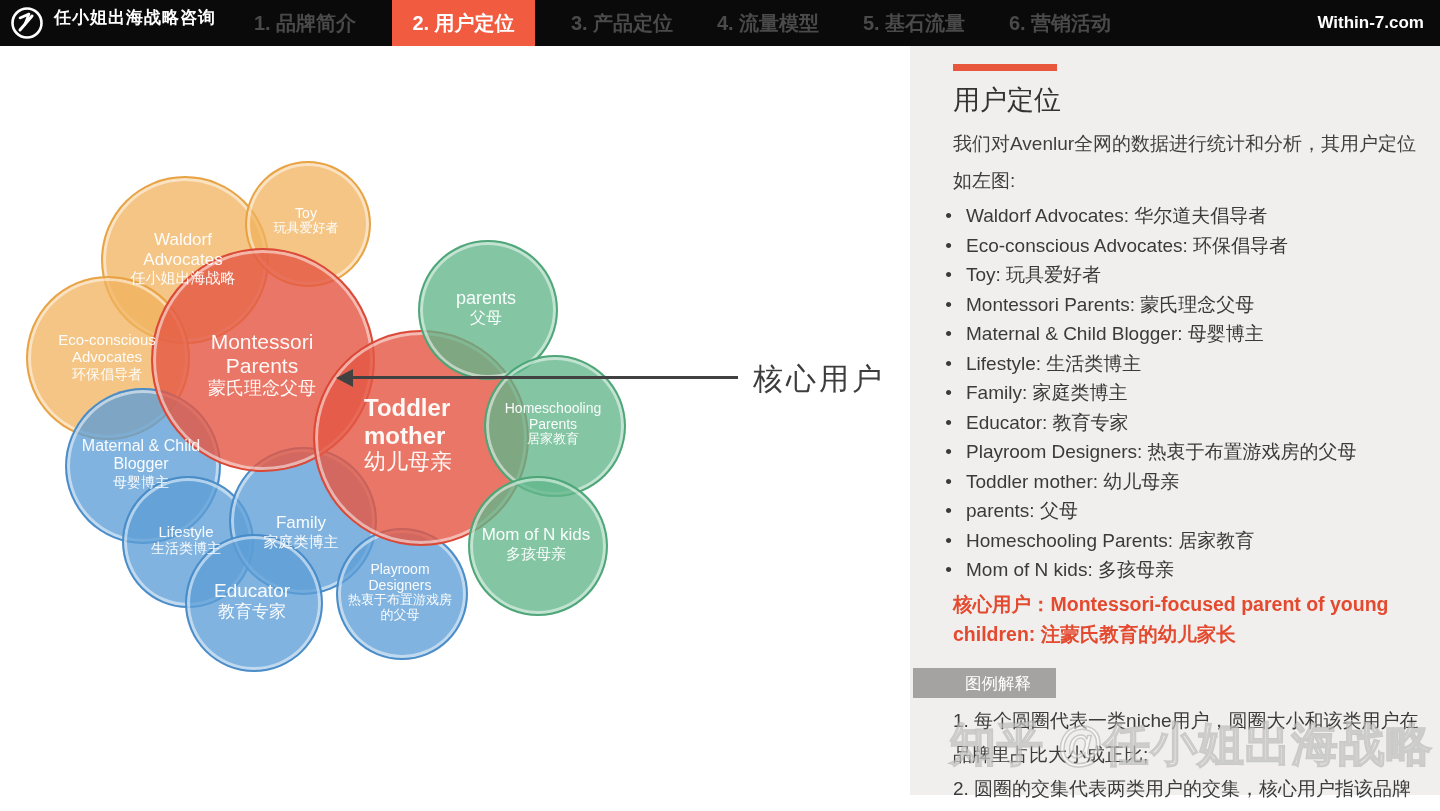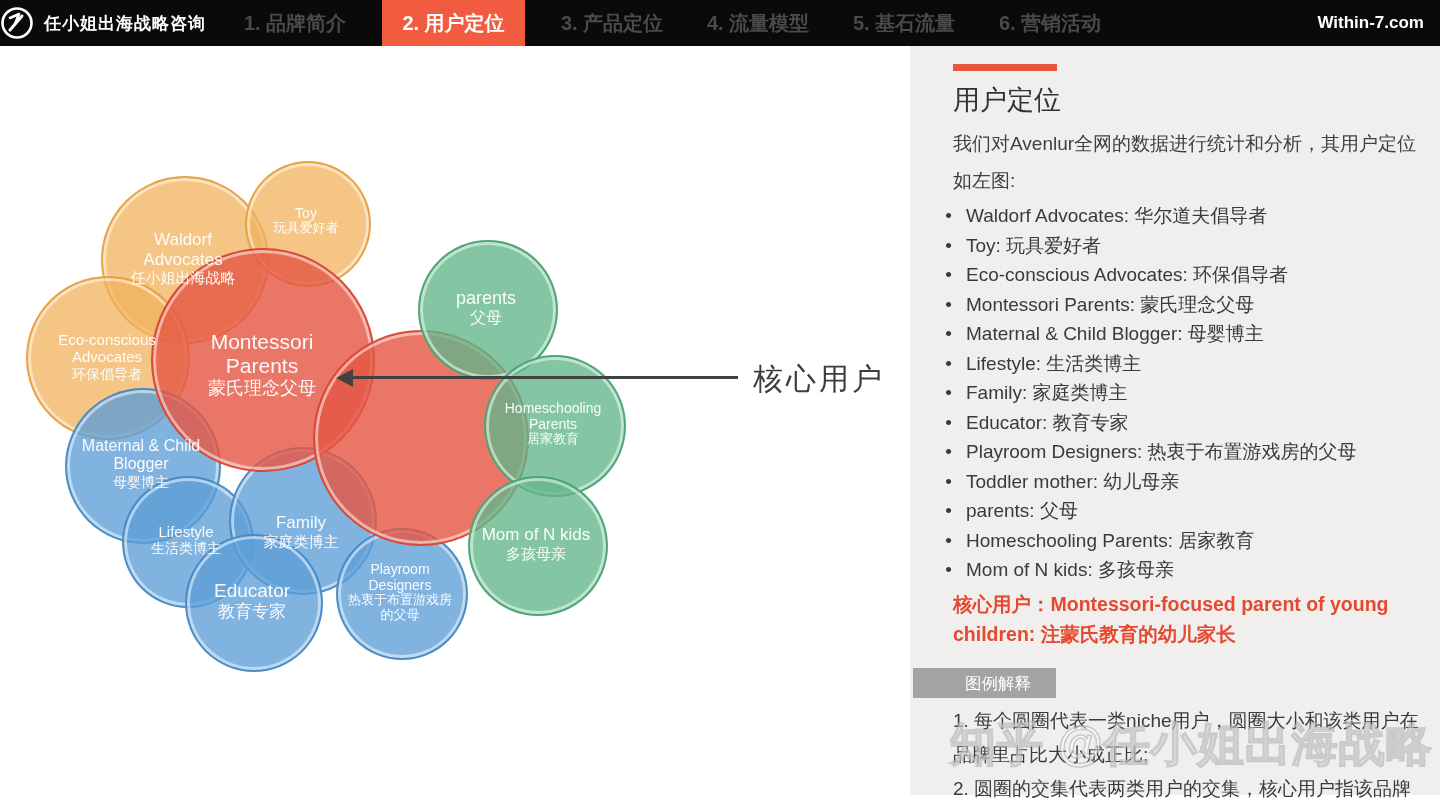--- a/index.html
+++ b/index.html
@@ -4,21 +4,21 @@
 <style>
   html,body{margin:0;padding:0;background:#888;}
   .stage{
     position:relative;width:1440px;height:811px;overflow:hidden;
     background:#ffffff;font-family:"Liberation Sans","DejaVu Sans",sans-serif;
     margin:0 auto;
   }
   
   .topbar{position:absolute;top:0;left:0;width:1440px;height:46px;background:#0a0a0a;
     display:flex;align-items:center;z-index:10;}
-  .brand{display:flex;align-items:center;gap:10px;flex:none;}
+  .brand{display:flex;align-items:flex-start;gap:10px;padding-left:10px;flex:none;}
   .brand-name{color:#ffffff;font-size:17px;font-weight:700;letter-spacing:1px;white-space:nowrap;}
   .tabs{display:flex;align-items:center;margin-left:30px;flex:none;}
   .tab{width:118px;margin-right:28px;text-align:center;font-size:20px;font-weight:700;
     color:#4a4a4a;line-height:46px;height:46px;white-space:nowrap;cursor:pointer;}
   .tab.active{width:143px;background:#F15B40;color:#ffffff;}
   .site{margin-left:auto;padding-right:16px;color:#ffffff;font-size:17px;font-weight:600;white-space:nowrap;}
   
   .chart-area{position:absolute;inset:0;z-index:1;}
   .bubble{position:absolute;border-radius:50%;box-shadow:inset 0 0 0 3px rgba(255,255,255,0.5);}
   .bubble.orange{background:rgba(240,178,92,0.75);border:2px solid rgba(231,160,62,0.9);}
@@ -150,20 +150,24 @@
           <span class="zh">教育专家</span>
         </div>
       <div class="blabel l-playroom">
           <span class="en">Playroom Designers</span>
           <span class="zh">热衷于布置游戏房的父母</span>
         </div>
       <div class="blabel l-montessori">
           <span class="en">Montessori Parents</span>
           <span class="zh">蒙氏理念父母</span>
         </div>
+      <div class="blabel l-toddler">
+          <span class="en">Toddler mother</span>
+          <span class="zh">幼儿母亲</span>
+        </div>
       <div class="blabel l-parents">
           <span class="en">parents</span>
           <span class="zh">父母</span>
         </div>
       <div class="blabel l-homeschooling">
           <span class="en">Homeschooling Parents</span>
           <span class="zh">居家教育</span>
         </div>
       <div class="blabel l-momn">
           <span class="en">Mom of N kids</span>
@@ -175,22 +179,22 @@
     <div class="arrow-head"></div>
     <div class="arrow-label">核心用户</div>
   </main>
 
   <aside class="panel">
     <div class="accent-bar"></div>
     <h1 class="panel-title">用户定位</h1>
     <p class="intro">我们对Avenlur全网的数据进行统计和分析，其用户定位如左图:</p>
     <ul class="bullets">
       <li>Waldorf Advocates: 华尔道夫倡导者</li>
+      <li>Eco-conscious Advocates: 环保倡导者</li>
       <li>Toy: 玩具爱好者</li>
-      <li>Eco-conscious Advocates: 环保倡导者</li>
       <li>Montessori Parents: 蒙氏理念父母</li>
       <li>Maternal &amp; Child Blogger: 母婴博主</li>
       <li>Lifestyle: 生活类博主</li>
       <li>Family: 家庭类博主</li>
       <li>Educator: 教育专家</li>
       <li>Playroom Designers: 热衷于布置游戏房的父母</li>
       <li>Toddler mother: 幼儿母亲</li>
       <li>parents: 父母</li>
       <li>Homeschooling Parents: 居家教育</li>
       <li>Mom of N kids: 多孩母亲</li>

